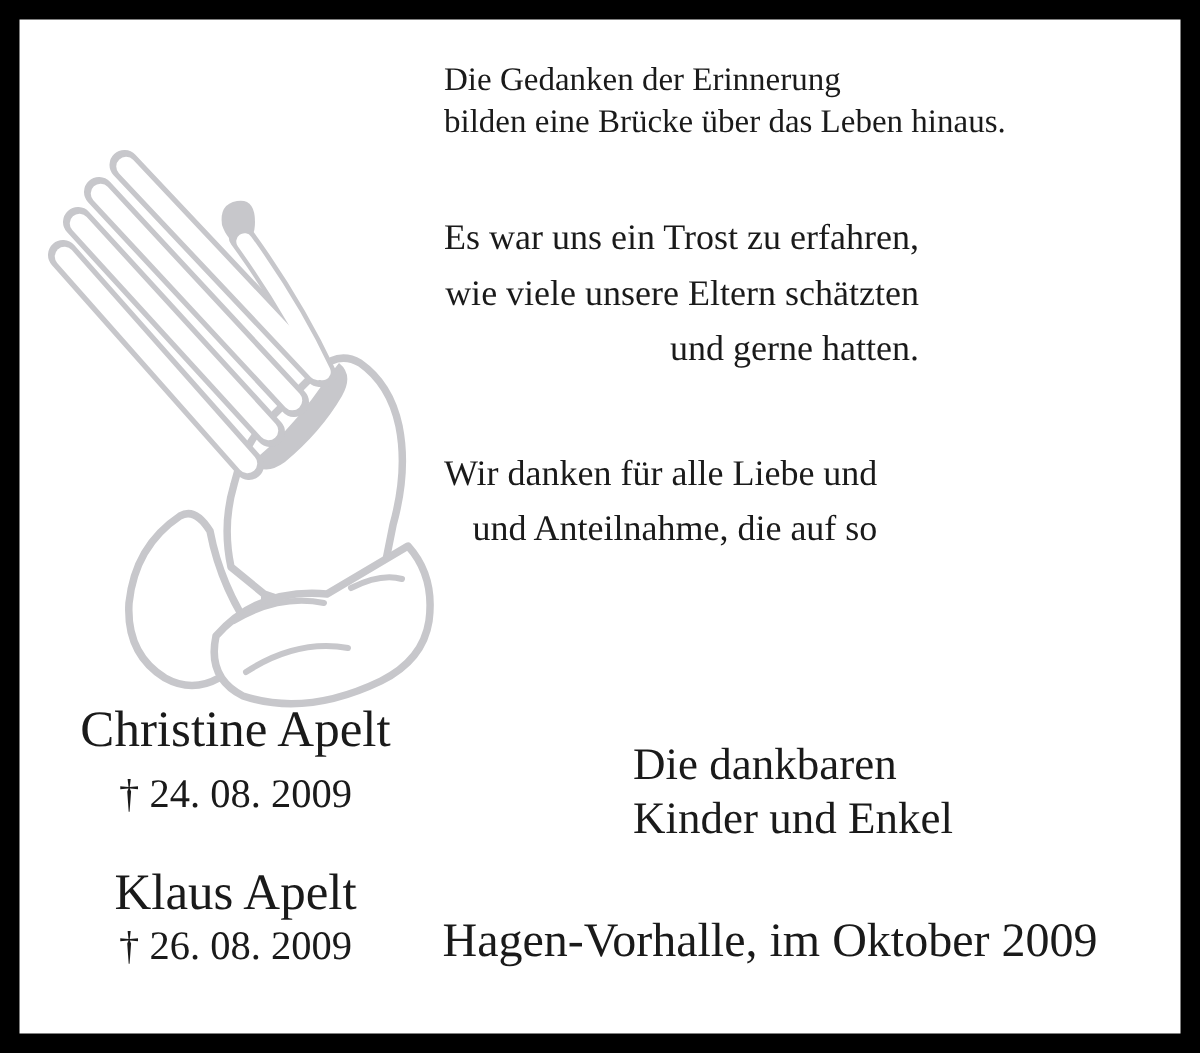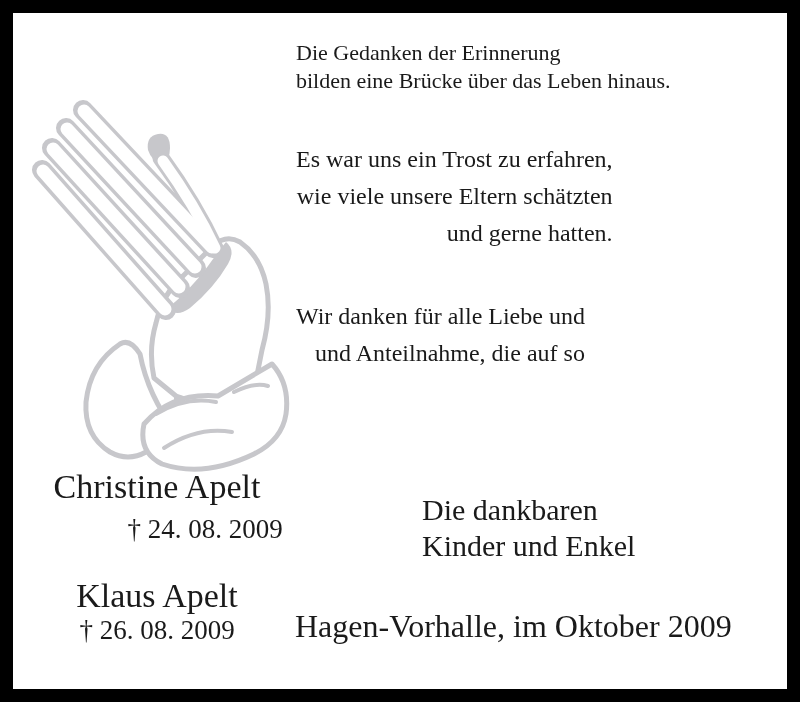--- a/index.html
+++ b/index.html
@@ -28,21 +28,21 @@
     white-space: nowrap;
   }
   .para { font-size: 24px; line-height: 37px; white-space: nowrap; text-align: right; }
   .para-1 { left: 283px; top: 128px; }
   .para-2 { left: 283px; top: 253px; margin-top: 32px; }
   .left-col { left: 0; top: 0; width: 288px; text-align: center; }
   .name { font-size: 34px; line-height: 40px; white-space: nowrap; }
   .name-1 { top: 454px; }
   .name-2 { top: 563px; }
   .death-date { font-size: 27px; line-height: 32px; white-space: nowrap; }
-  .date-1 { top: 500px; padding-left: 48px; }
+  .date-1 { top: 500px; }
   .date-2 { top: 601px; }
   .closing {
     left: 409px; top: 479px;
     font-size: 30px; line-height: 36px;
     white-space: nowrap;
   }
   .place-date {
     left: 282px; top: 595px;
     font-size: 32px; line-height: 36px;
     white-space: nowrap;

